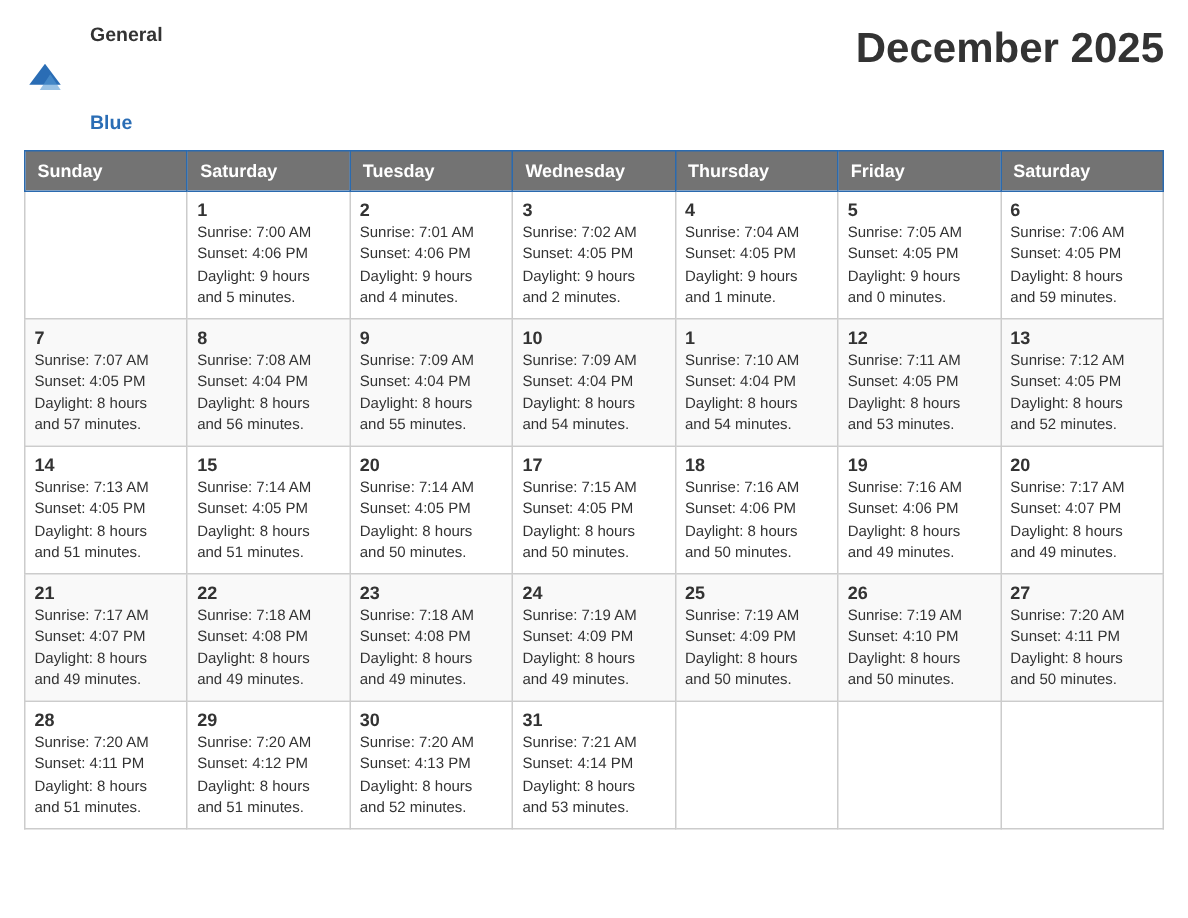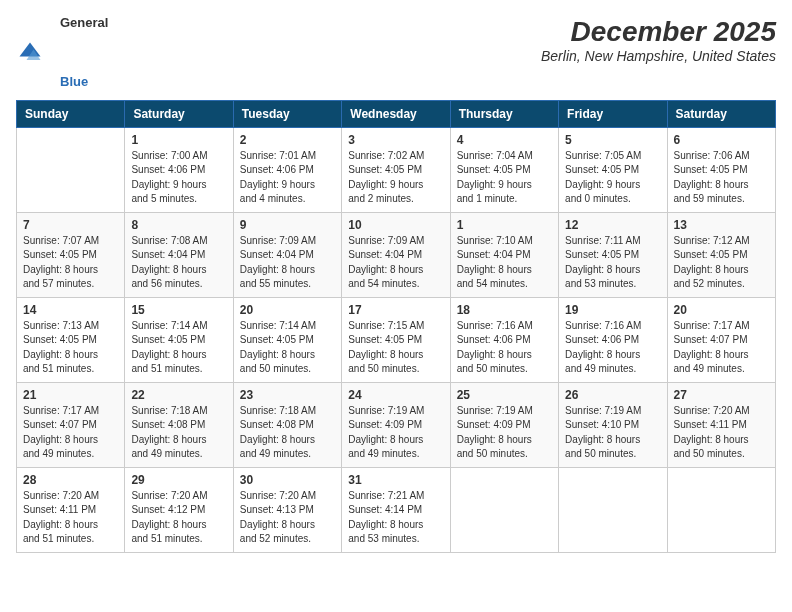--- a/index.html
+++ b/index.html
@@ -29,39 +29,38 @@
       line-height: 1.1;
     }
     .logo-general { color: #333; }
     .logo-blue { color: #2a6db5; margin-top: 45px; }
     .logo-icon {
       width: 28px;
       height: 28px;
     }
     .title-block {
       text-align: right;
-      font-style: italic;
     }
     .title-block h1 {
       font-size: 28px;
       font-weight: bold;
       color: #333;
     }
     .title-block h2 {
       font-size: 14px;
       font-weight: normal;
       color: #333;
     }
     .calendar {
       width: 100%;
       border-collapse: collapse;
       border: 1px solid #ccc;
     }
     .calendar thead tr th {
-      background-color: #0c4a6e;
+      background-color: #737373;
       color: #fff;
       font-size: 12px;
       font-weight: bold;
       padding: 6px 8px;
       border: 1px solid #2a6aaf;
       text-align: left;
     }
     .calendar tbody tr td {
       vertical-align: top;
       padding: 5px 6px;
@@ -98,21 +97,20 @@
       <polygon points="16,4 28,20 4,20" fill="#2a6db5"></polygon>
       <polygon points="20,12 28,24 12,24" fill="#5599d4" opacity="0.6"></polygon>
     </svg>
     <div class="logo-text">
       <span class="logo-general">General</span>
       <span class="logo-blue">Blue</span>
     </div>
   </div>
   <div class="title-block">
     <h1>December 2025</h1>
-    <h2>Berlin, New Hampshire, United States</h2>
   </div>
 </div>
 
 <table class="calendar">
   <thead>
     <tr>
     <th>Sunday</th>
         <th>Saturday</th>
         <th>Tuesday</th>
         <th>Wednesday</th>

